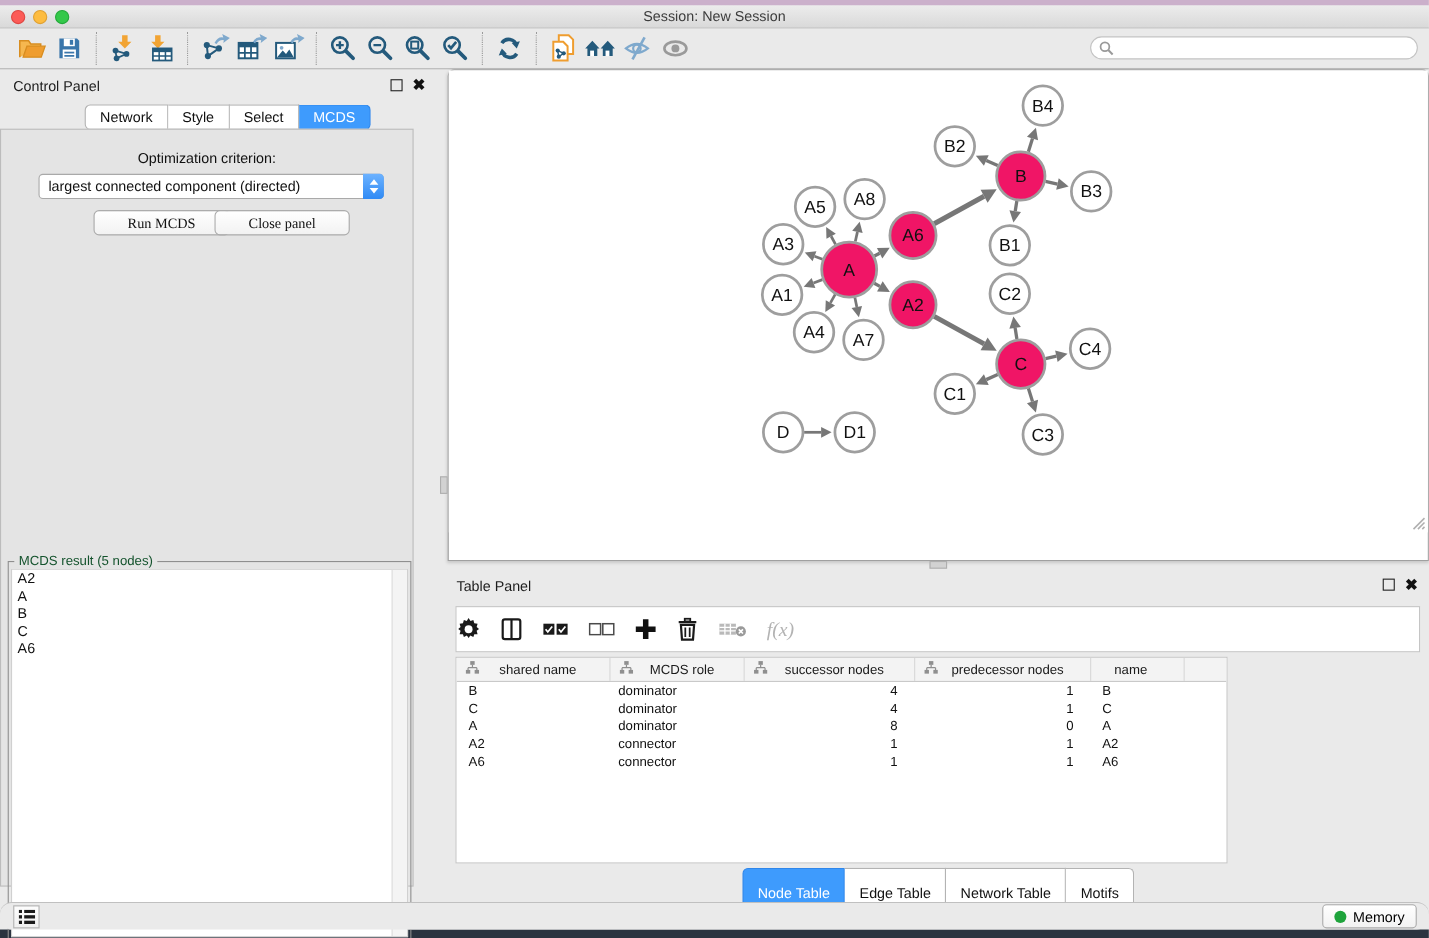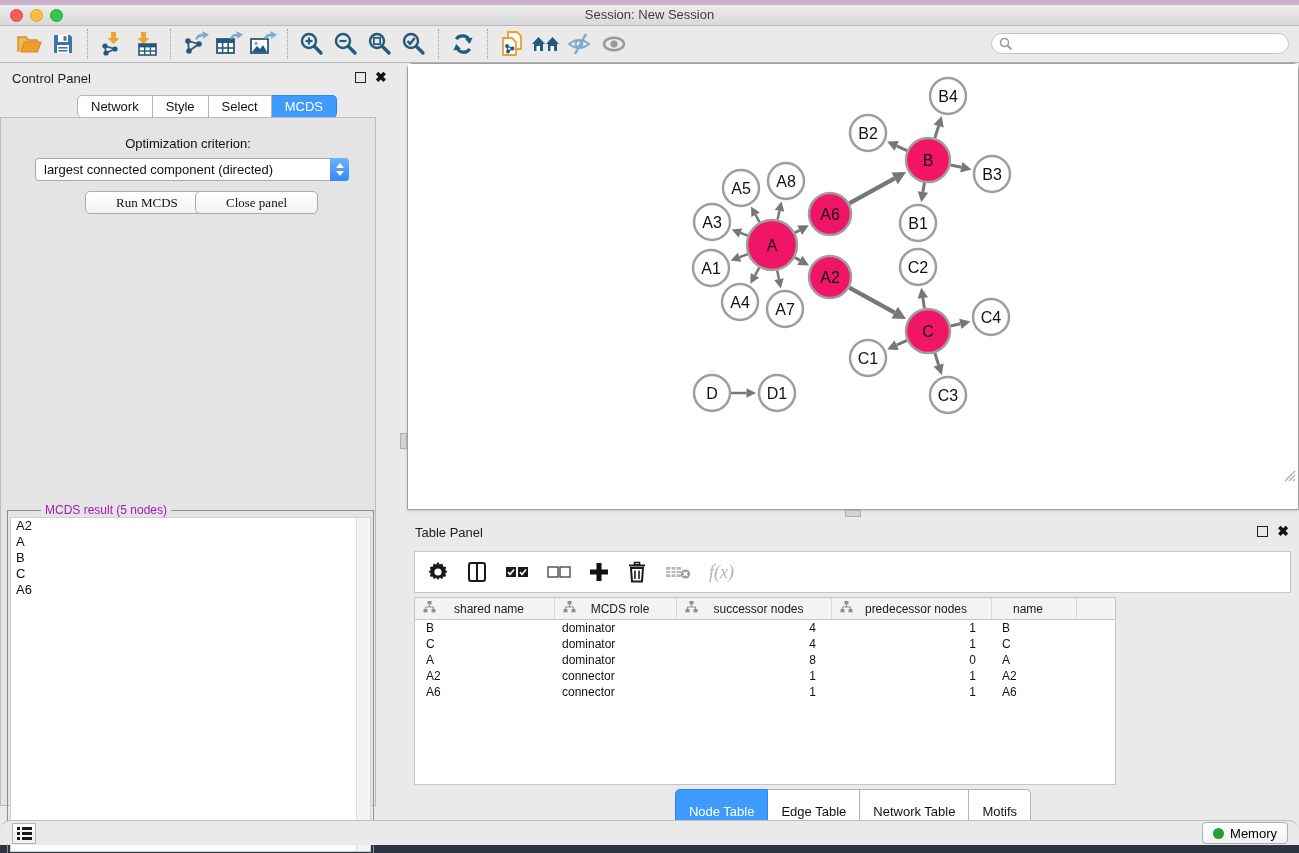--- a/index.html
+++ b/index.html
@@ -42,42 +42,42 @@
   #opt-label { position:absolute; left:0; top:18px; width:100%; text-align:center; font-size:13px; color:#111; }
   #opt-select { position:absolute; left:34px; top:40px; width:314px; height:23px; background:#ffffff; border:1px solid #a9a9a9; border-radius:4px; display:flex; align-items:center; cursor:pointer; }
   #opt-select .val { flex:1; font-size:13px; padding-left:8px; color:#111; white-space:nowrap; }
   #opt-stepper { width:19px; height:23px; margin-right:-1px; background:linear-gradient(#6cb2ff,#2f8af5); border-radius:0 4px 4px 0; display:flex; flex-direction:column; align-items:center; justify-content:center; }
   .chev-up { width:0; height:0; border-left:4px solid transparent; border-right:4px solid transparent; border-bottom:5px solid #fff; margin-bottom:3px; }
   .chev-dn { width:0; height:0; border-left:4px solid transparent; border-right:4px solid transparent; border-top:5px solid #fff; }
   .btn { background:linear-gradient(#ffffff,#f2f2f2); border:1px solid #acacac; border-radius:5px; font-size:13px; color:#111; height:23px; padding:0 30px; cursor:pointer; font-family:Liberation Serif, serif; }
   #run-btn { position:absolute; left:84px; top:73px; }
   #closepanel-btn { position:absolute; left:194px; top:73px; }
   #mcds-box { position:absolute; left:6px; top:392px; width:367px; height:345px; border:1px solid #8f8f8f; }
-  #mcds-legend { position:absolute; left:5px; top:-8px; background:#e4e4e4; padding:0 4px; font-size:12px; color:#a21caf;margin-left:28px; }
+  #mcds-legend { position:absolute; left:5px; top:-8px; background:#e4e4e4; padding:0 4px; font-size:12px; color:#14532d; }
   #mcds-list { position:absolute; left:2px; top:6px; right:2px; bottom:2px; background:#fff; border:1px solid #d0d0d0; overflow:hidden; }
   .mcds-item { font-size:13px; color:#111; padding:0 0 0 5px; line-height:16px; cursor:default; }
   #mcds-scroll { position:absolute; right:0; top:0; width:14px; height:100%; background:#f4f4f4; border-left:1px solid #ddd; }
 
   
   #net-window { left:407px; top:63px; width:892px; height:447px; background:#fff; border:1px solid #a0a0a0; border-radius:6px 6px 0 0; box-shadow:0 1px 3px rgba(0,0,0,0.15); }
   #net-titlebar { height:25px; background:linear-gradient(#ededed,#d7d7d7); border-bottom:1px solid #ababab; border-radius:5px 5px 0 0; position:relative; }
   #net-titlebar .lights { position:absolute; left:12px; top:6px; display:flex; gap:7px; }
   #net-title { width:100%; text-align:center; font-size:12.5px; color:#2e2e2e; line-height:24px; }
   #net-canvas { position:relative; width:100%; height:420px; background:#fff; }
   #graph-svg { position:absolute; left:0; top:0; }
   #resize-grip { position:absolute; right:2px; bottom:2px; cursor:nwse-resize; }
   .split-handle { background:#d2d2d2; border:1px solid #aeaeae; }
   #split-left { left:400px; top:433px; width:7px; height:16px; }
   #split-bottom { left:845px; top:510px; width:16px; height:7px; }
 
   
   #table-panel { left:407px; top:518px; width:892px; height:302px; }
   #tp-header { position:absolute; left:8px; top:7px; font-size:13px; color:#1c1c1c; }
   #tp-controls { position:absolute; right:10px; top:8px; display:flex; gap:9px; align-items:center; }
-  #tp-toolbar { position:absolute; left:7px; top:33px; width:877px; height:42px; background:#fff; border:1px solid #c5c5c5; display:flex; align-items:center; padding-left:12px; gap:18px; }
+  #tp-toolbar { position:absolute; left:7px; top:33px; width:877px; height:42px; background:#fff; border:1px solid #c5c5c5; display:flex; align-items:center; padding-left:0; gap:18px; }
   .tpi { display:flex; align-items:center; justify-content:center; cursor:pointer; }
   #fx-label { font-family:"Liberation Serif",serif; font-style:italic; font-size:18px; color:#b3b3b3; }
   #data-table { position:absolute; left:7px; top:79px; width:702px; height:188px; background:#fff; border:1px solid #c5c5c5; overflow:hidden; }
   #thead { display:flex; height:22px; background:#f3f3f3; border-bottom:1px solid #c9c9c9; }
   .th { display:flex; align-items:center; border-right:1px solid #d8d8d8; font-size:12px; color:#1a1a1a; position:relative; }
   .th .hlabel { flex:1; text-align:center; padding-right:12px; }
   .th .hicon { margin-left:8px; }
   .trow { display:flex; height:16px; align-items:center; }
   .td { font-size:12px; color:#111; overflow:hidden; white-space:nowrap; }
   .c0 { width:140px; } .c1 { width:122px; } .c2 { width:155px; } .c3 { width:160px; } .c4 { width:85px; }

